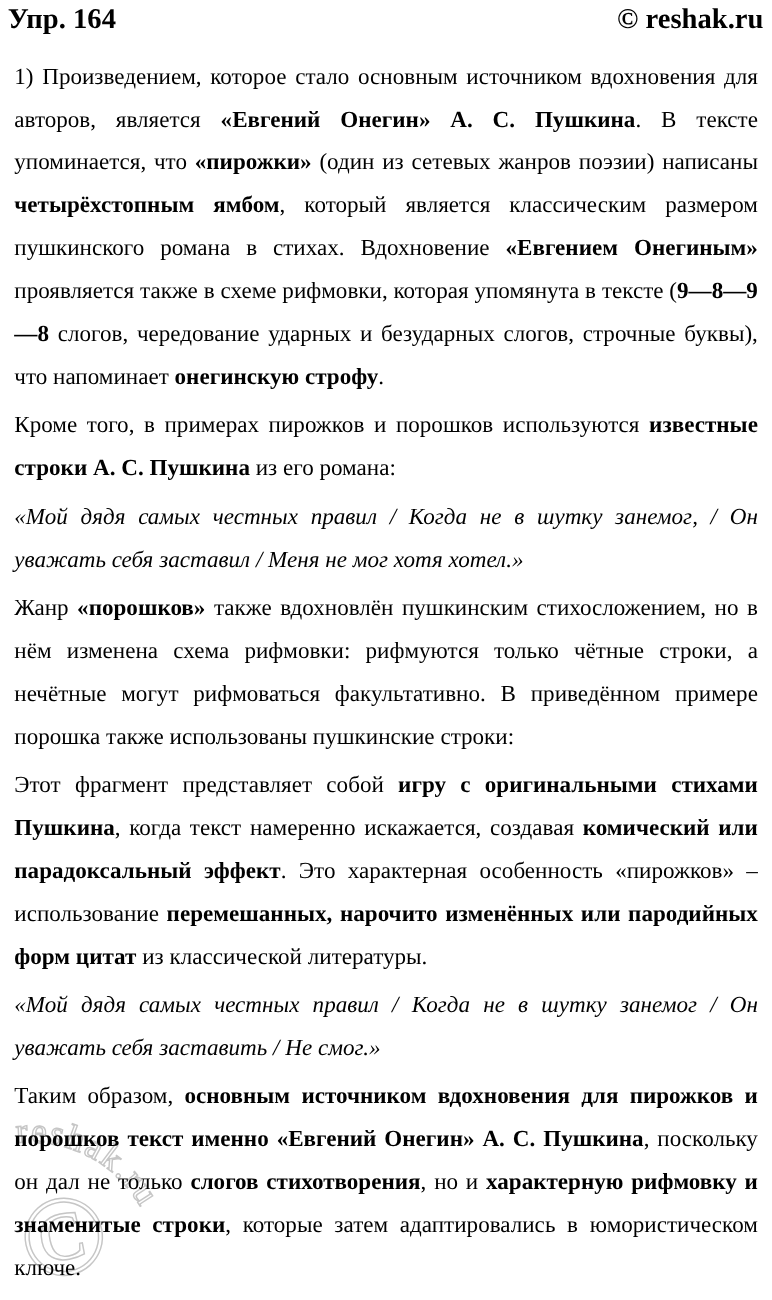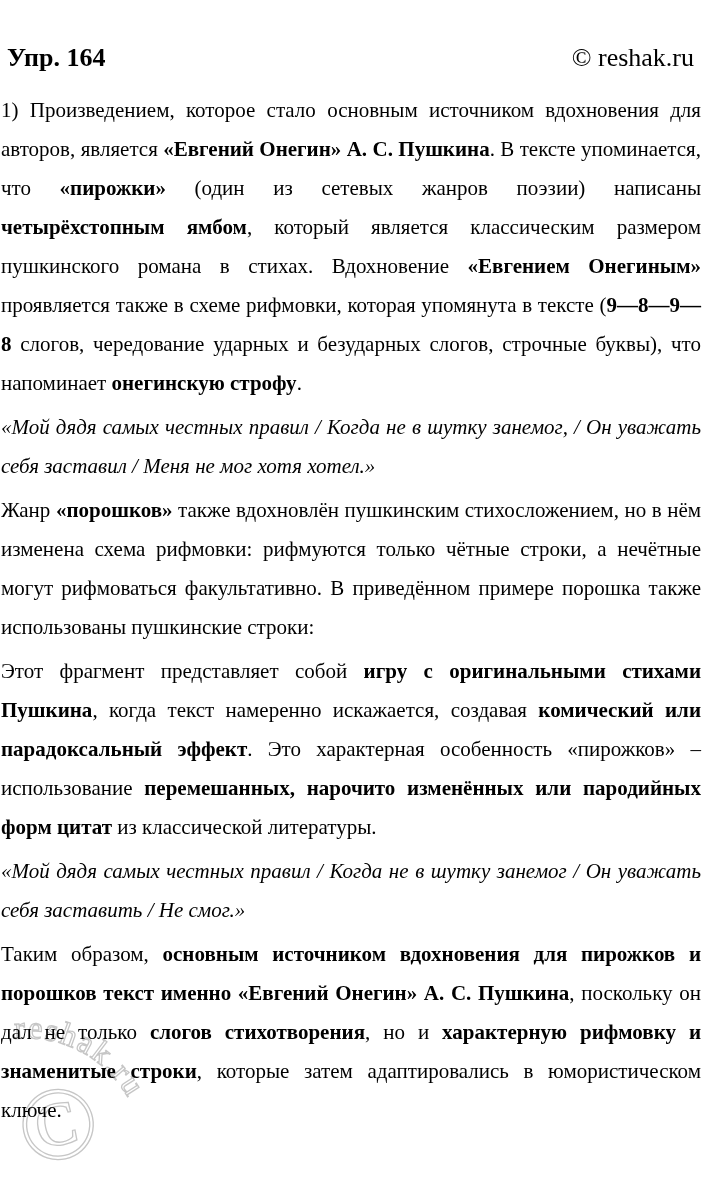--- a/index.html
+++ b/index.html
@@ -16,26 +16,26 @@
     display: flex;
     justify-content: space-between;
     align-items: baseline;
     padding: 4px 8px 0 7px;
     font-size: 26px;
     line-height: 25px;
     position: relative;
     z-index: 1;
   }
   .exercise-label { font-weight: 700; }
-  .copyright-label { font-weight: 400; margin-top: 41px; }
+  .copyright-label { font-weight: 700; }
   .content {
     position: relative;
     z-index: 1;
     margin-top: 21px;
-    padding: 0 1px;
+    padding: 0 13px;
     font-size: 21px;
     line-height: 39px;
     text-align: justify;
     hyphens: none;
   }
   .para { margin: 0 0 5px 0; }
   .para b { font-weight: 700; }
   .para i { }
   .watermark {
     position: absolute;
@@ -56,18 +56,19 @@
 <svg class="watermark" width="172" height="164" viewBox="0 0 172 164" aria-hidden="true">
   <path id="wm-arc" d="M 13 21 A 115 115 0 0 1 139 119" fill="none"></path>
   <text font-size="32" letter-spacing="2" font-family="Liberation Serif, DejaVu Serif, serif" fill="#ffffff" stroke-width="1.3" stroke="#c6c6c6">
     <textPath href="#wm-arc">reshak.ru</textPath>
   </text>
   <text x="16" y="140" font-size="104" font-family="Liberation Serif, DejaVu Serif, serif" fill="#ffffff" stroke-width="1.3" transform="rotate(-12 58 104)" stroke="#c6c6c6">©</text>
 </svg>
 
 <div class="content" id="paragraphs">
     <p class="para"><span>1) Произведением, которое стало основным источником вдохновения для авторов, является </span><b>«Евгений Онегин» А. С. Пушкина</b><span>. В тексте упоминается, что </span><b>«пирожки»</b><span> (один из сетевых жанров поэзии) написаны </span><b>четырёхстопным ямбом</b><span>, который является классическим размером пушкинского романа в стихах. Вдохновение </span><b>«Евгением Онегиным»</b><span> проявляется также в схеме рифмовки, которая упомянута в тексте (</span><b>9—8—9—8</b><span> слогов, чередование ударных и безударных слогов, строчные буквы), что напоминает </span><b>онегинскую строфу</b><span>.</span></p>
+    <p class="para"><span>Кроме того, в примерах пирожков и порошков используются </span><b>известные строки А. С. Пушкина</b><span> из его романа:</span></p>
     <p class="para quote"><i>«Мой дядя самых честных правил / Когда не в шутку занемог, / Он уважать себя заставил / Меня не мог хотя хотел.»</i></p>
     <p class="para"><span>Жанр </span><b>«порошков»</b><span> также вдохновлён пушкинским стихосложением, но в нём изменена схема рифмовки: рифмуются только чётные строки, а нечётные могут рифмоваться факультативно. В приведённом примере порошка также использованы пушкинские строки:</span></p>
     <p class="para"><span>Этот фрагмент представляет собой </span><b>игру с оригинальными стихами Пушкина</b><span>, когда текст намеренно искажается, создавая </span><b>комический или парадоксальный эффект</b><span>. Это характерная особенность «пирожков» – использование </span><b>перемешанных, нарочито изменённых или пародийных форм цитат</b><span> из классической литературы.</span></p>
     <p class="para quote"><i>«Мой дядя самых честных правил / Когда не в шутку занемог / Он уважать себя заставить / Не смог.»</i></p>
     <p class="para"><span>Таким образом, </span><b>основным источником вдохновения для пирожков и порошков текст именно «Евгений Онегин» А. С. Пушкина</b><span>, поскольку он дал не только </span><b>слогов стихотворения</b><span>, но и </span><b>характерную рифмовку и знаменитые строки</b><span>, которые затем адаптировались в юмористическом ключе.</span></p>
   </div>
 
 </body></html>

